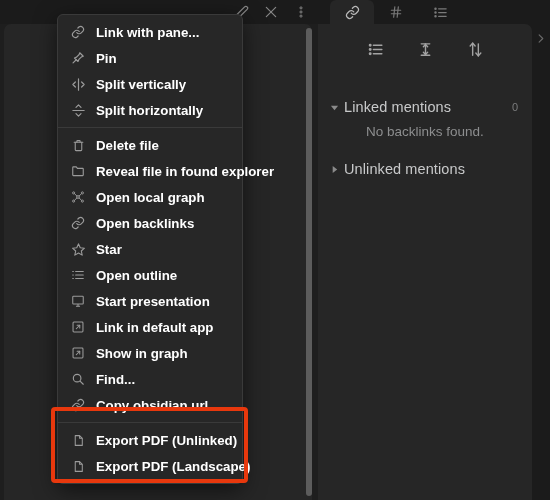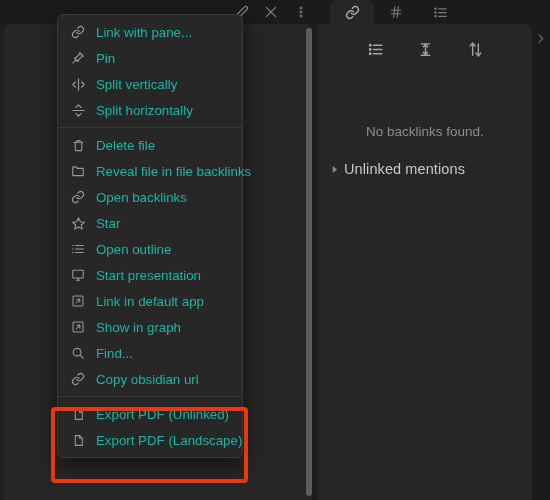--- a/index.html
+++ b/index.html
@@ -144,23 +144,24 @@
     background: #272727;
     border: 1px solid #3a3a3a;
     border-radius: 6px;
     padding: 4px 0 4px 0;
     box-shadow: 0 6px 22px rgba(0,0,0,.55);
   }
   .ctx-item {
     height: 26px;
     display: flex; align-items: center;
     padding: 0 10px 0 12px;
-    color: #14b8a6;
+    color: #ffffff;
     font-size: 13.3px;
     white-space: nowrap;
+    font-weight: bold;
   }
   .ctx-ico {
     width: 16px; height: 16px; flex: none;
     margin-right: 10px;
     display: flex; align-items: center; justify-content: center;
     color: #9b9b9b;
   }
   .ctx-ico svg { display: block; }
   .ctx-sep {
     height: 1px;
@@ -266,20 +267,29 @@
         <div class="ico">
           <svg width="17" height="17" viewBox="0 0 24 24" fill="none" stroke="currentColor" stroke-width="2" stroke-linecap="round" stroke-linejoin="round">
             <line x1="8" y1="3" x2="8" y2="20"></line>
               <polyline points="4.5,7 8,3 11.5,7"></polyline>
             <line x1="16" y1="4" x2="16" y2="21"></line>
               <polyline points="12.5,17 16,21 19.5,17"></polyline>
           </svg>
         </div>
       </div>
 
+      <div class="rs-section linked">
+        <span class="tri">
+          <svg width="9" height="9" viewBox="0 0 10 10">
+              <polygon points="1,3 9,3 5,8" fill="currentColor"></polygon>
+            </svg>
+        </span>
+        <span class="rs-section-title">Linked mentions</span>
+        <span class="rs-count">0</span>
+      </div>
 
       <div class="rs-empty">No backlinks found.</div>
 
       <div class="rs-section unlinked">
         <span class="tri">
           <svg width="9" height="9" viewBox="0 0 10 10">
               <polygon points="3,1 8,5 3,9" fill="currentColor"></polygon>
             </svg>
         </span>
         <span class="rs-section-title">Unlinked mentions</span>
@@ -350,23 +360,39 @@
       </span>
       <span>Delete file</span>
     </div>
 
     <div class="ctx-item">
       <span class="ctx-ico">
         <svg width="14" height="14" viewBox="0 0 24 24" fill="none" stroke="currentColor" stroke-width="1.9" stroke-linejoin="round">
           <path d="M3 19V6a1 1 0 0 1 1-1h5l2 2.5h9a1 1 0 0 1 1 1V19a1 1 0 0 1-1 1H4a1 1 0 0 1-1-1z"></path>
         </svg>
       </span>
-      <span>Reveal file in file backlinks</span>
-    </div>
-
+      <span>Reveal file in found explorer</span>
+    </div>
+
+    <div class="ctx-item">
+      <span class="ctx-ico">
+        <svg width="14" height="14" viewBox="0 0 24 24" fill="none" stroke="currentColor" stroke-width="1.7">
+          <circle cx="12" cy="12" r="2.3"></circle>
+            <circle cx="4.5" cy="5" r="1.8"></circle>
+            <circle cx="19.5" cy="5" r="1.8"></circle>
+          <circle cx="4.5" cy="19" r="1.8"></circle>
+            <circle cx="19.5" cy="19" r="1.8"></circle>
+          <line x1="6" y1="6.4" x2="10.4" y2="10.6"></line>
+            <line x1="18" y1="6.4" x2="13.6" y2="10.6"></line>
+          <line x1="6" y1="17.6" x2="10.4" y2="13.4"></line>
+            <line x1="18" y1="17.6" x2="13.6" y2="13.4"></line>
+        </svg>
+      </span>
+      <span>Open local graph</span>
+    </div>
 
     <div class="ctx-item">
       <span class="ctx-ico">
         <svg width="14" height="14" viewBox="0 0 24 24" fill="none" stroke="currentColor" stroke-width="2" stroke-linecap="round">
           <path d="M10 13a5 5 0 0 0 7.5.5l3-3a5 5 0 0 0-7-7l-1.7 1.7"></path>
           <path d="M14 11a5 5 0 0 0-7.5-.5l-3 3a5 5 0 0 0 7 7l1.7-1.7"></path>
         </svg>
       </span>
       <span>Open backlinks</span>
     </div>

